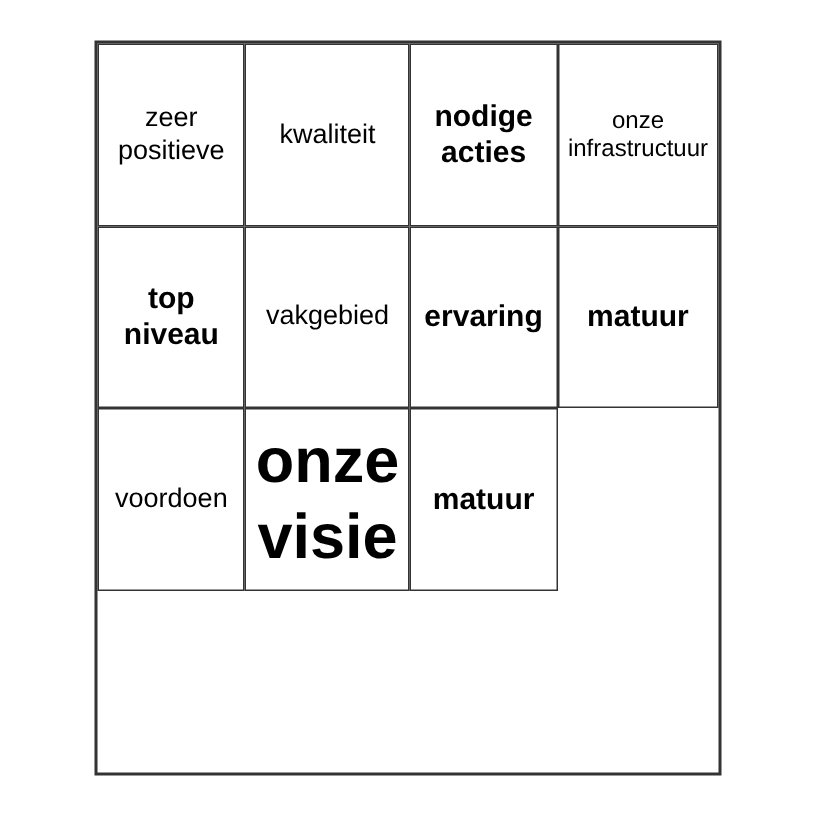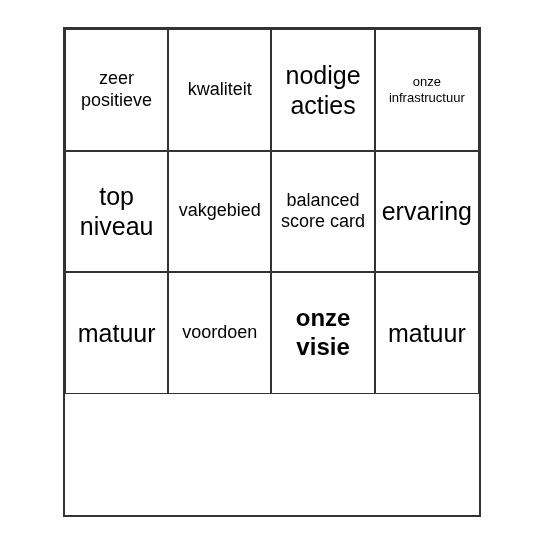--- a/index.html
+++ b/index.html
@@ -35,34 +35,34 @@
       text-align: center;
       padding: 6px;
       line-height: 1.2;
     }
 
     .bingo-cell span {
       display: block;
     }
 
     .size-small {
-      font-size: 13px;
+      font-size: 16px;
     }
 
     .size-medium {
       font-size: 18px;
     }
 
     .size-large {
-      font-size: 25px;
-      font-weight: normal;
+      font-size: 20px;
+      font-weight: bold;
     }
 
     .size-xlarge {
-      font-size: 24px;
+      font-size: 42px;
       font-weight: bold;
     }
   </style>
 </head>
 <body>
 
 <div class="bingo-card">
 <div class="bingo-cell">
       <span class="size-medium">zeer positieve</span>
     </div>
@@ -75,23 +75,20 @@
     <div class="bingo-cell">
       <span class="size-small">onze infrastructuur</span>
     </div>
     <div class="bingo-cell">
       <span class="size-large">top niveau</span>
     </div>
     <div class="bingo-cell">
       <span class="size-medium">vakgebied</span>
     </div>
     <div class="bingo-cell">
-      <span class="size-medium">balanced score card</span>
-    </div>
-    <div class="bingo-cell">
       <span class="size-large">ervaring</span>
     </div>
     <div class="bingo-cell">
       <span class="size-large">matuur</span>
     </div>
     <div class="bingo-cell">
       <span class="size-medium">voordoen</span>
     </div>
     <div class="bingo-cell">
       <span class="size-xlarge">onze visie</span>

